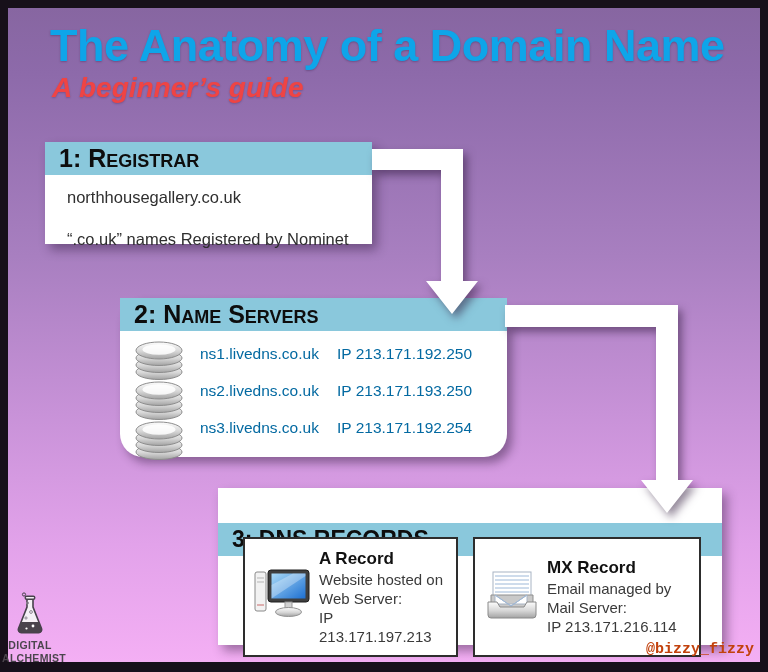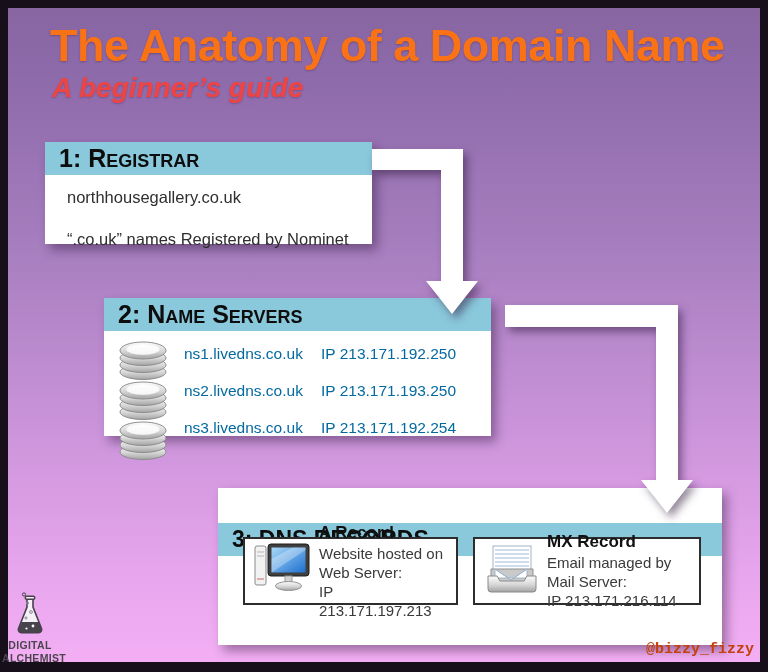--- a/index.html
+++ b/index.html
@@ -14,21 +14,21 @@
   .bg {
     position: absolute; left: 8px; top: 8px; right: 8px; bottom: 10px;
     background: linear-gradient(180deg,
       #8766a1 0%, #8d6aaa 10%, #a87fc0 38%,
       #c892d8 62%, #e2a2ea 82%, #f4aff4 100%);
   }
 
   
   .title {
     position: absolute; left: 50px; top: 20px;
-    color: #f97316; font-size: 45px; font-weight: bold; letter-spacing: -0.5px;
+    color: #0ea5e9; font-size: 45px; font-weight: bold; letter-spacing: -0.5px;
     text-shadow: 0 1px 2px rgba(60,30,70,.35);
   }
   .subtitle {
     position: absolute; left: 52px; top: 72px;
     color: #ef4444; font-size: 28px; font-weight: bold; font-style: italic;
     text-shadow: 0 1px 2px rgba(60,30,70,.3);
   }
 
   
   .box {
@@ -42,31 +42,31 @@
     padding-left: 14px; white-space: nowrap;
   }
   .box3 .box-header { font-variant: normal; font-size: 23px; margin-top: 35px; }
 
   
   .box1 { left: 45px; top: 142px; width: 327px; height: 102px; }
   .box1 .box-body { padding: 13px 22px; color: #2f2f2f; font-size: 16.5px; }
   .box1 .note { margin-top: 23px; }
 
   
-  .box2 { left: 104px; top: 298px; width: 387px; height: 138px; }
+  .box2 { left: 120px; top: 298px; width: 387px; height: 159px; border-radius: 23px; }
   .db-stack { position: absolute; left: 13px; top: 42px; }
   .ns-rows { position: absolute; left: 80px; top: 37px; }
   .ns-row { display: flex; height: 37px; align-items: center; color: #0369a1; font-size: 15.5px; }
   .ns-host { width: 137px; }
   .ns-ip   { white-space: nowrap; }
 
   
   .box3 { left: 218px; top: 488px; width: 504px; height: 157px; }
   .card {
-    position: absolute; top: 49px; height: 68px;
+    position: absolute; top: 49px; height: 120px;
     border: 2px solid #2d2d2d; background: #ffffff;
     display: flex; align-items: center; padding: 6px 8px; gap: 8px;
   }
   .card-a  { left: 25px;  width: 215px; }
   .card-mx { left: 255px; width: 228px; }
   .card-text { color: #3a3a3a; font-size: 15px; line-height: 1.28; }
   .card-title { font-weight: bold; color: #111; font-size: 17px; }
 
   
   .arrows {

